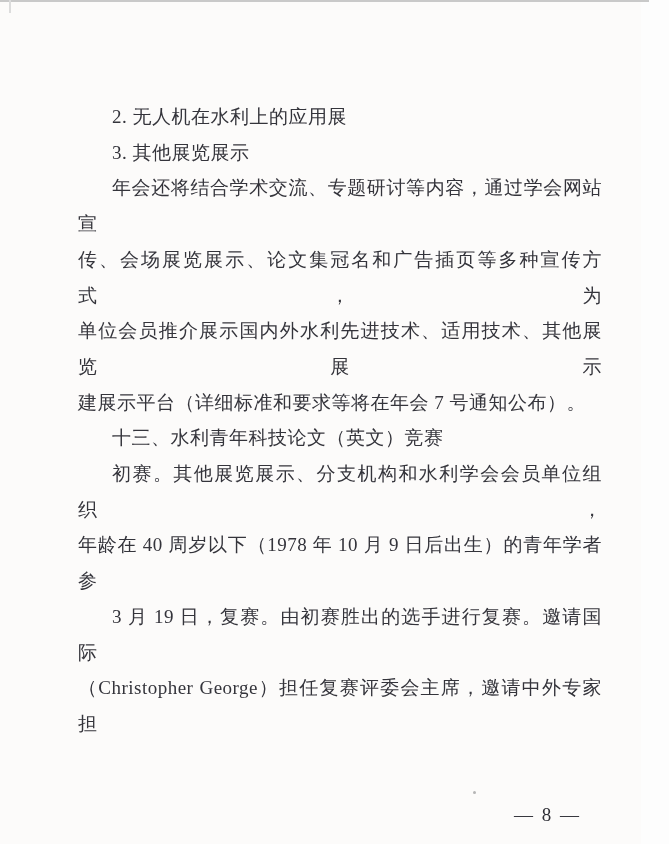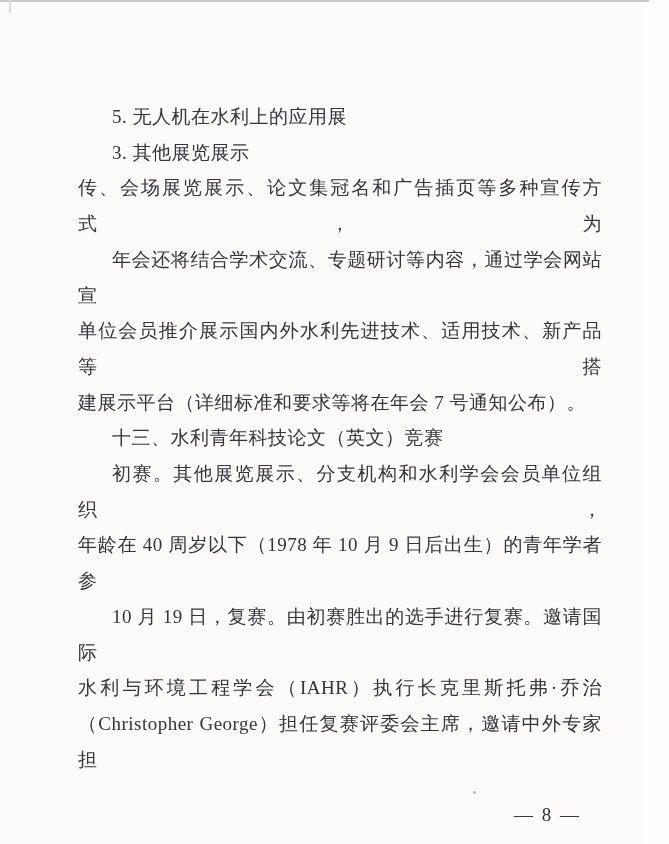--- a/index.html
+++ b/index.html
@@ -88,39 +88,38 @@
 
 <div class="page">
   <div class="scan-right-strip"></div>
   <div class="scan-edge-top"></div>
   <div class="scan-mark-left"></div>
   <div class="scan-speck"></div>
 
   <div class="content" id="doc-content">
 
   <div class="para">
-        <div class="line indent">5. 无人机在水利上的应用展</div>
+        <div class="line indent">2. 无人机在水利上的应用展</div>
       </div>
       <div class="para">
         <div class="line indent">3. 其他展览展示</div>
       </div>
       <div class="para">
+        <div class="line indent fill">年会还将结合学术交流、专题研讨等内容，通过学会网站宣</div>
         <div class="line fill">传、会场展览展示、论文集冠名和广告插页等多种宣传方式，为</div>
-        <div class="line indent fill">年会还将结合学术交流、专题研讨等内容，通过学会网站宣</div>
-        <div class="line fill">单位会员推介展示国内外水利先进技术、适用技术、新产品等搭</div>
+        <div class="line fill">单位会员推介展示国内外水利先进技术、适用技术、其他展览展示</div>
         <div class="line">建展示平台（详细标准和要求等将在年会 7 号通知公布）。</div>
       </div>
       <div class="para">
         <div class="line indent">十三、水利青年科技论文（英文）竞赛</div>
       </div>
       <div class="para">
         <div class="line indent fill">初赛。其他展览展示、分支机构和水利学会会员单位组织，</div>
         <div class="line fill">年龄在 40 周岁以下（1978 年 10 月 9 日后出生）的青年学者参</div>
       </div>
       <div class="para">
-        <div class="line indent fill">10 月 19 日，复赛。由初赛胜出的选手进行复赛。邀请国际</div>
-        <div class="line fill">水利与环境工程学会（IAHR）执行长克里斯托弗·乔治</div>
+        <div class="line indent fill">3 月 19 日，复赛。由初赛胜出的选手进行复赛。邀请国际</div>
         <div class="line fill">（Christopher George）担任复赛评委会主席，邀请中外专家担</div>
       </div>
     </div>
 
   <div class="page-number">— 8 —</div>
 </div>
 
 </body></html>

